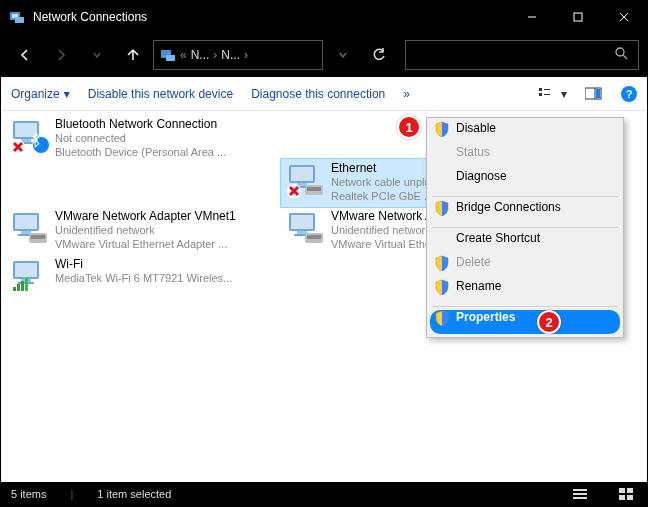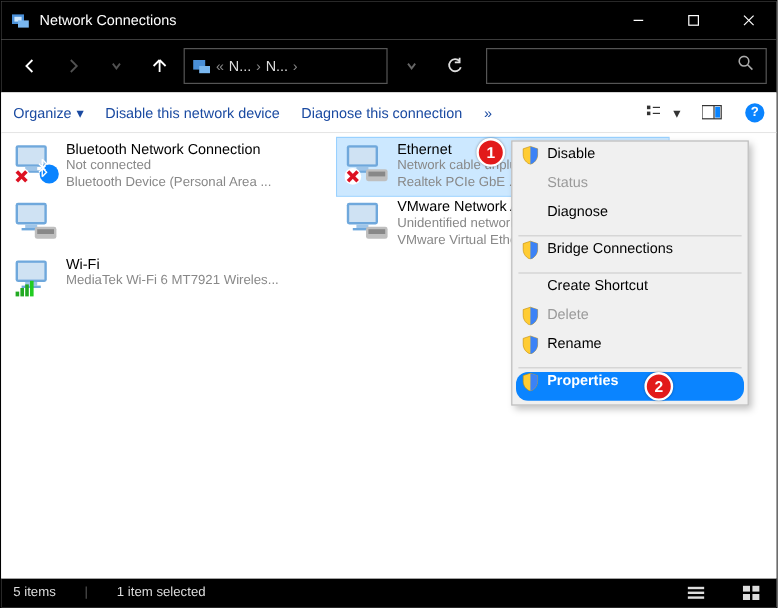--- a/index.html
+++ b/index.html
@@ -25,21 +25,21 @@
 
   
   .toolbar { height: 34px; border-bottom: 1px solid #e5e5e5; display: flex; align-items: center; padding: 0 10px; font-size: 12px; color: #1a4aa1; background: #fff; gap: 18px; }
   .toolbar .spacer { flex: 1; }
   .tbtn { display: flex; align-items: flex-start; gap: 4px; cursor: default; }
   .helpcircle { width: 16px; height: 16px; border-radius: 50%; background: #0a84ff; color: #fff; font-size: 11px; font-weight: bold; display: flex; align-items: center; justify-content: center; }
 
   
   .content { flex: 1; background: #fff; position: relative; padding: 4px 0 0 4px; display: flex; flex-wrap: wrap; align-content: flex-start; }
   .adapter { width: 276px; height: 48px; display: flex; padding: 2px 6px; }
-  .adapter.sel { background: #cce8ff; outline: 1px solid #99d1ff; }
+  .adapter.sel { background: #cce8ff; outline: 1px solid #99d1ff; margin-top: 44px; }
   .ad-icon { width: 40px; height: 44px; position: relative; flex-shrink: 0; margin-right: 4px; }
   .ad-text { display: flex; flex-direction: column; font-size: 11px; line-height: 14px; color: #555; overflow: hidden; }
   .ad-text .name { color: #000; font-size: 12px; white-space: nowrap; overflow: hidden; text-overflow: ellipsis; }
   .ad-text .line { white-space: nowrap; overflow: hidden; text-overflow: ellipsis; color: #666; }
   .ad-text .dim { color: #888; }
 
   
   .ctxmenu { position: absolute; left: 425px; top: 6px; width: 198px; background: #f0f0f0; border: 1px solid #bbb; box-shadow: 3px 3px 6px rgba(0,0,0,.25); padding: 3px; font-size: 12px; }
   .ctxitem { height: 24px; display: flex; align-items: flex-start; padding-left: 4px; gap: 6px; }
   .ctxitem .shield { width: 16px; height: 16px; flex-shrink: 0; }
@@ -200,20 +200,25 @@
       <div class="line dim">Network cable unplugged</div>
       <div class="line dim">Realtek PCIe GbE ...</div>
     </div>
       </div>
       <div class="adapter">
     <div class="ad-icon"><svg width="40" height="40" viewBox="0 0 40 40">
             <use href="#ic-monitor"></use>
             <rect x="18" y="24" width="18" height="10" rx="2" fill="#bfbfbf"></rect>
             <rect x="20" y="26" width="14" height="4" fill="#888"></rect>
           </svg></div>
+    <div class="ad-text">
+      <div class="name">VMware Network Adapter VMnet1</div>
+      <div class="line dim">Unidentified network</div>
+      <div class="line dim">VMware Virtual Ethernet Adapter ...</div>
+    </div>
       </div>
       <div class="adapter">
     <div class="ad-icon"><svg width="40" height="40" viewBox="0 0 40 40">
             <use href="#ic-monitor"></use>
             <rect x="18" y="24" width="18" height="10" rx="2" fill="#bfbfbf"></rect>
             <rect x="20" y="26" width="14" height="4" fill="#888"></rect>
           </svg></div>
     <div class="ad-text">
       <div class="name">VMware Network Adapter VMnet8</div>
       <div class="line dim">Unidentified network</div>

